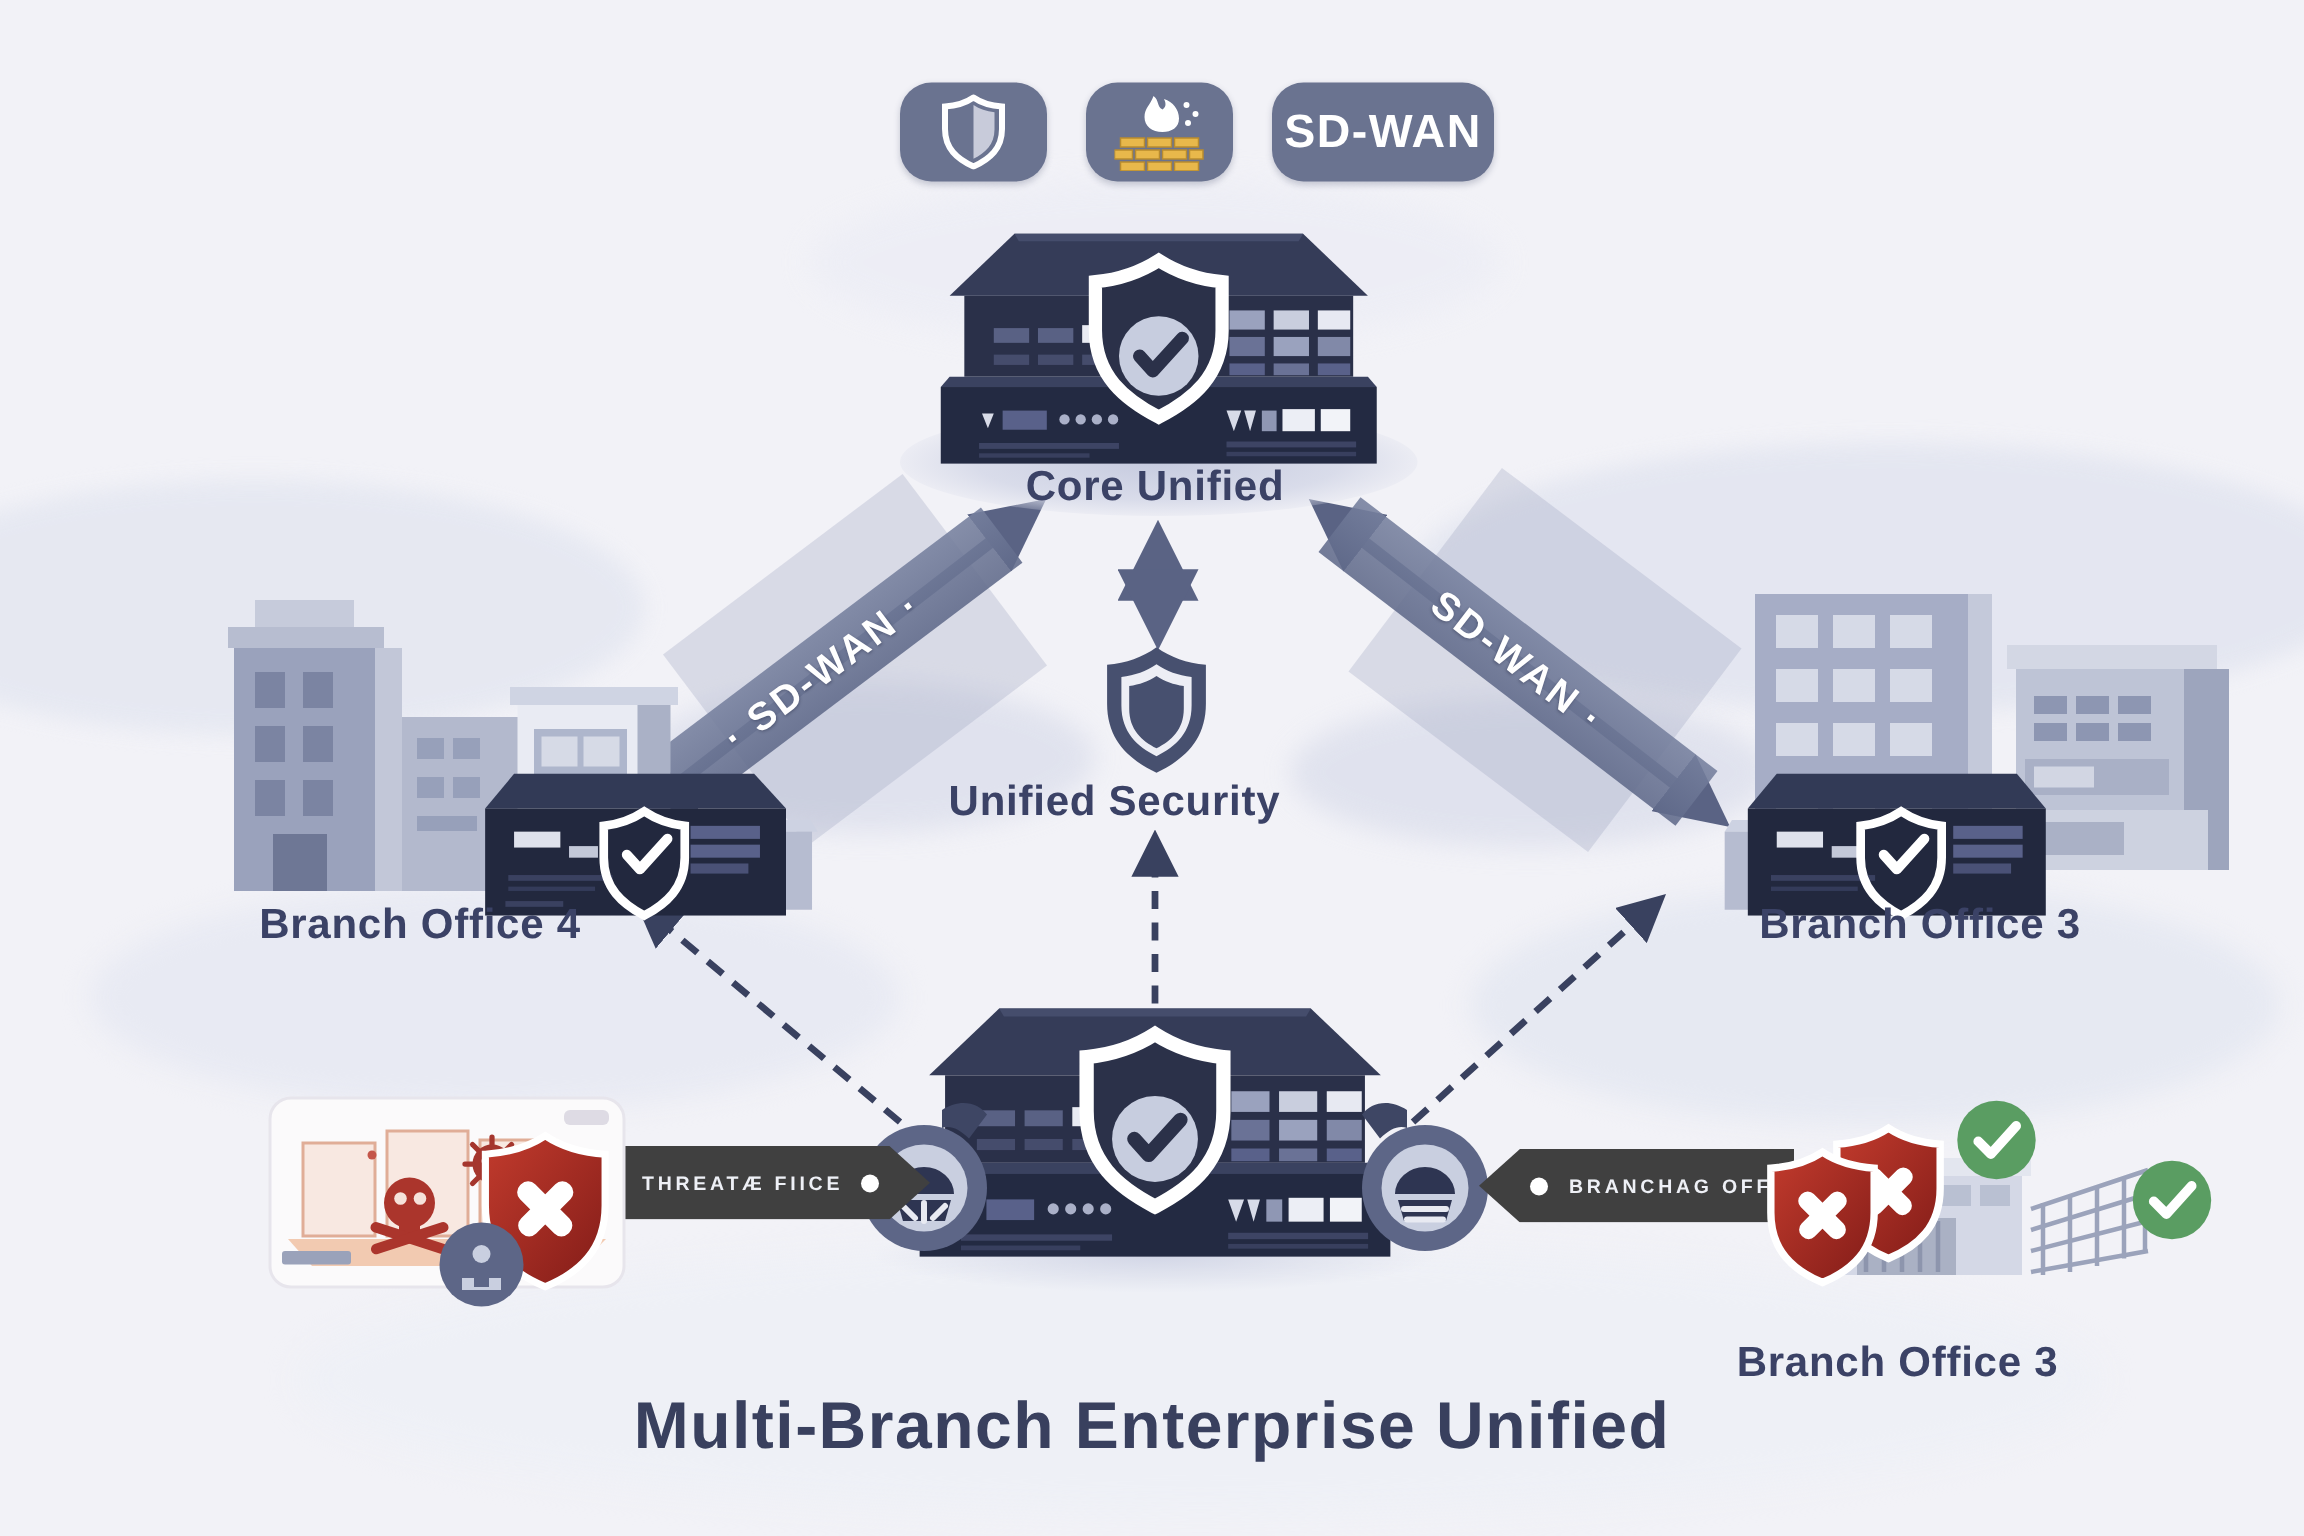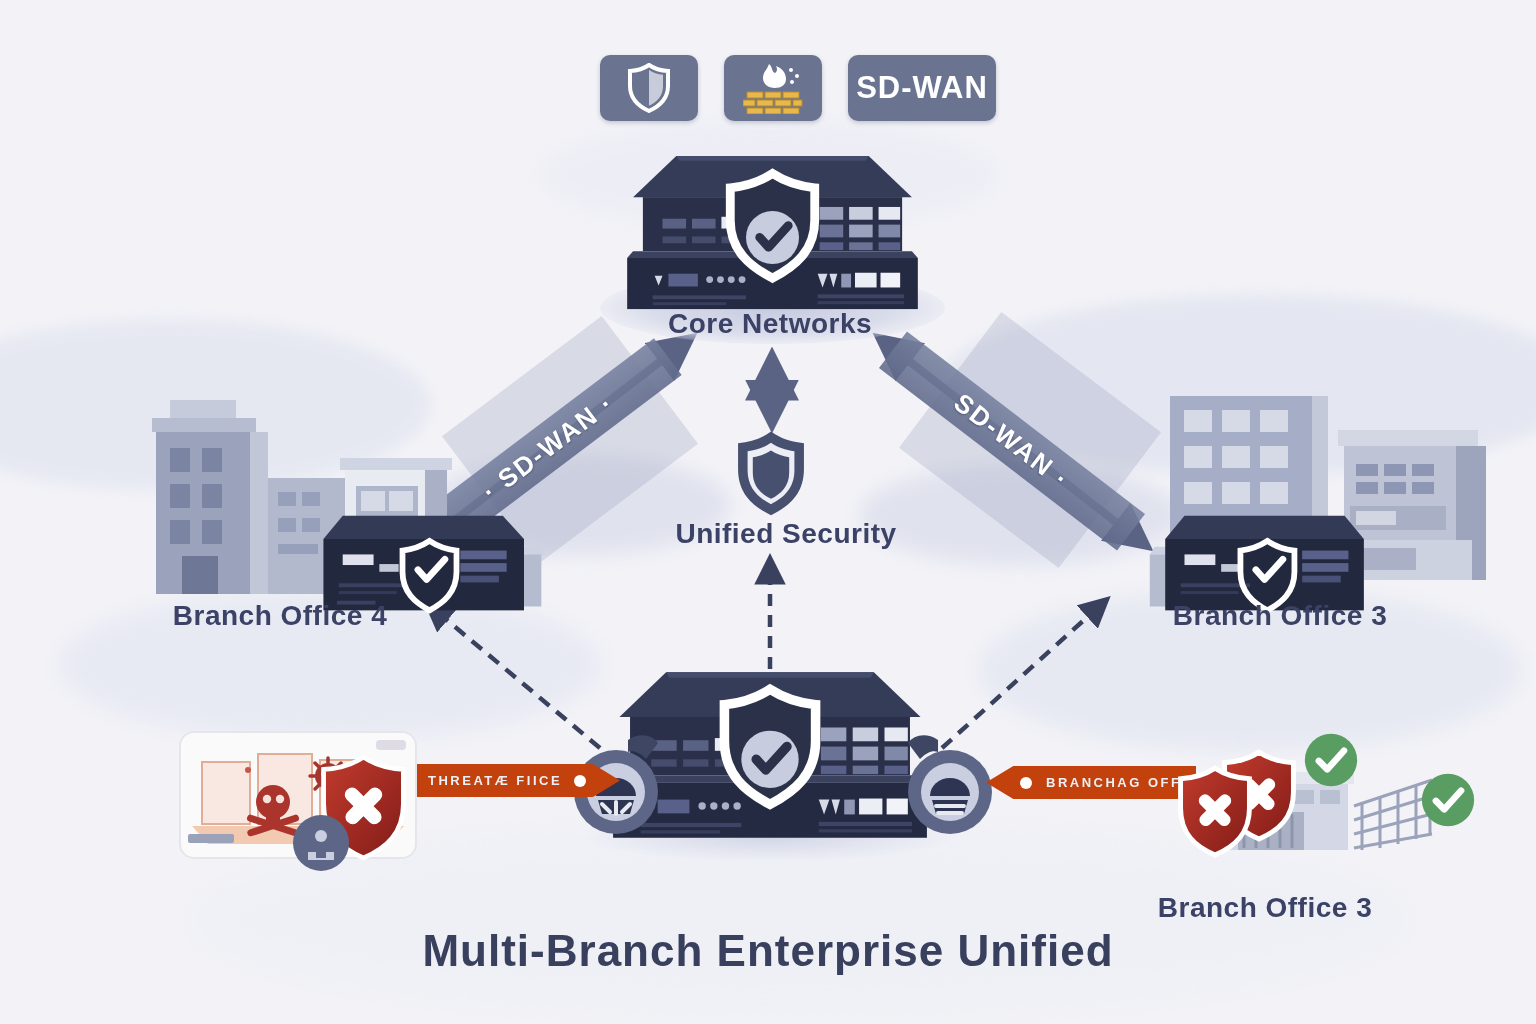--- a/index.html
+++ b/index.html
@@ -9,37 +9,37 @@
     font-family:"Liberation Sans", sans-serif;
     color:#3a4161;
   }
   .abs{position:absolute;}
   .cloud{position:absolute; border-radius:50%; pointer-events:none;}
   .node-label{
     position:absolute; font-weight:bold; color:#3b4266; letter-spacing:0.5px;
     white-space:nowrap; text-align:center;
   }
   .badge{
-    height:66px; border-radius:10px; background:#6a7390;
+    height:66px; border-radius:21px; background:#6a7390;
     display:flex; align-items:center; justify-content:center;
     box-shadow:0 2px 4px rgba(60,68,100,0.25);
   }
   .badge-row{position:absolute; left:600px; top:55px; display:flex; gap:26px;}
   .badge-sdwan-text{color:#fff; font-weight:bold; font-size:31px; letter-spacing:1px;}
   .banner{
     position:absolute; display:flex; align-items:center; justify-content:center;
     background:linear-gradient(180deg, rgba(118,128,158,0.88), rgba(96,106,138,0.88));
     color:#ffffff; font-weight:bold; font-size:26px; letter-spacing:2px;
     text-shadow:0 1px 2px rgba(40,46,70,0.4); white-space:nowrap;
   }
   .banner-back{
     position:absolute; background:rgba(150,158,186,0.28); pointer-events:none;
   }
   .tag{
-    position:absolute; height:33px; background:#c2410c;
+    position:absolute; height:49px; background:#404040;
     display:flex; align-items:center; color:#eef0f6; font-weight:bold;
     font-size:13px; letter-spacing:2.5px; white-space:nowrap;
   }
   .tag .dot{width:12px; height:12px; border-radius:50%; background:#fff; flex:0 0 auto;}
   .pedestal{
     position:absolute; border-radius:50%;
     background:radial-gradient(ellipse at center, #c6cbdf 0%, #d9dcea 50%, rgba(223,226,238,0) 78%);
   }
   .shadow-ell{
     position:absolute; border-radius:50%;
@@ -159,28 +159,28 @@
     <path d="M196 126 l10 0 l-5 14 z M208 126 l4 14 l4 -14 z" fill="#d7dbe8"></path>
     <rect x="220" y="126" width="10" height="14" fill="#8f97b4"></rect>
     <rect x="234" y="125" width="22" height="15" fill="#eceef5"></rect>
     <rect x="260" y="125" width="20" height="15" fill="#f2f3f8"></rect>
     <rect x="196" y="147" width="88" height="4" fill="#3d4464"></rect>
     <rect x="196" y="154" width="88" height="3" fill="#383f5e"></rect>
     <path d="M150 24 c14 9 27 13 43 14.5 v33 c0 31 -20 47 -43 59 c-23 -12 -43 -28 -43 -59 v-33 C123 37 136 33 150 24 z" fill="#2b3149" stroke="#ffffff" stroke-width="9"></path>
     <circle cx="150" cy="89" r="27" fill="#c7cddf"></circle>
     <path d="M137 89 l9 10 l20 -22" fill="none" stroke="#2b3149" stroke-width="9" stroke-linecap="round" stroke-linejoin="round"></path>
   </svg>
-  <div class="node-label" style="left:620px; top:308px; width:300px; font-size:28px;">Core Networks</div>
+  <div class="node-label" style="left:620px; top:308px; width:300px; font-size:28px;">Core Unified</div>
 
   <svg class="abs" style="left:732px; top:428px;" width="78" height="92" viewBox="0 0 90 104">
     <path d="M45 3 c11 8 23 12 38 13.5 v30 c0 28 -17 43 -38 53 c-21 -10 -38 -25 -38 -53 v-30 C22 15 34 11 45 3 z" fill="#47506f"></path>
     <path d="M45 16 c8 5.5 16.5 8.5 27 9.8 v22 c0 20.5 -12 31.5 -27 39 c-15 -7.5 -27 -18.5 -27 -39 v-22 C28.5 24.5 37 21.5 45 16 z" fill="#edeef5"></path>
     <path d="M45 25 c6.5 4.2 13 6.6 21 7.7 v17.5 c0 16 -9.5 24.6 -21 30.5 c-11.5 -5.9 -21 -14.5 -21 -30.5 V32.7 C32 31.6 38.5 29.2 45 25 z" fill="#47506f"></path>
   </svg>
-  <div class="node-label" style="left:636px; top:518px; width:300px; font-size:28px;">Unified Security</div>
+  <div class="node-label" style="left:593px; top:518px; width:300px; font-size:28px;">Unified Security</div>
 
   <svg class="abs" style="left:140px; top:392px;" width="330" height="215" viewBox="0 0 330 215">
     <rect x="30" y="8" width="66" height="22" fill="#c6cbdb"></rect>
     <rect x="12" y="26" width="104" height="14" fill="#b7bdd0"></rect>
     <rect x="16" y="40" width="94" height="162" fill="#9aa2bc"></rect>
     <rect x="110" y="40" width="18" height="162" fill="#c2c7d8"></rect>
     <g fill="#7b84a2">
       <rect x="30" y="56" width="20" height="24"></rect>
         <rect x="62" y="56" width="20" height="24"></rect>
       <rect x="30" y="92" width="20" height="24"></rect>

